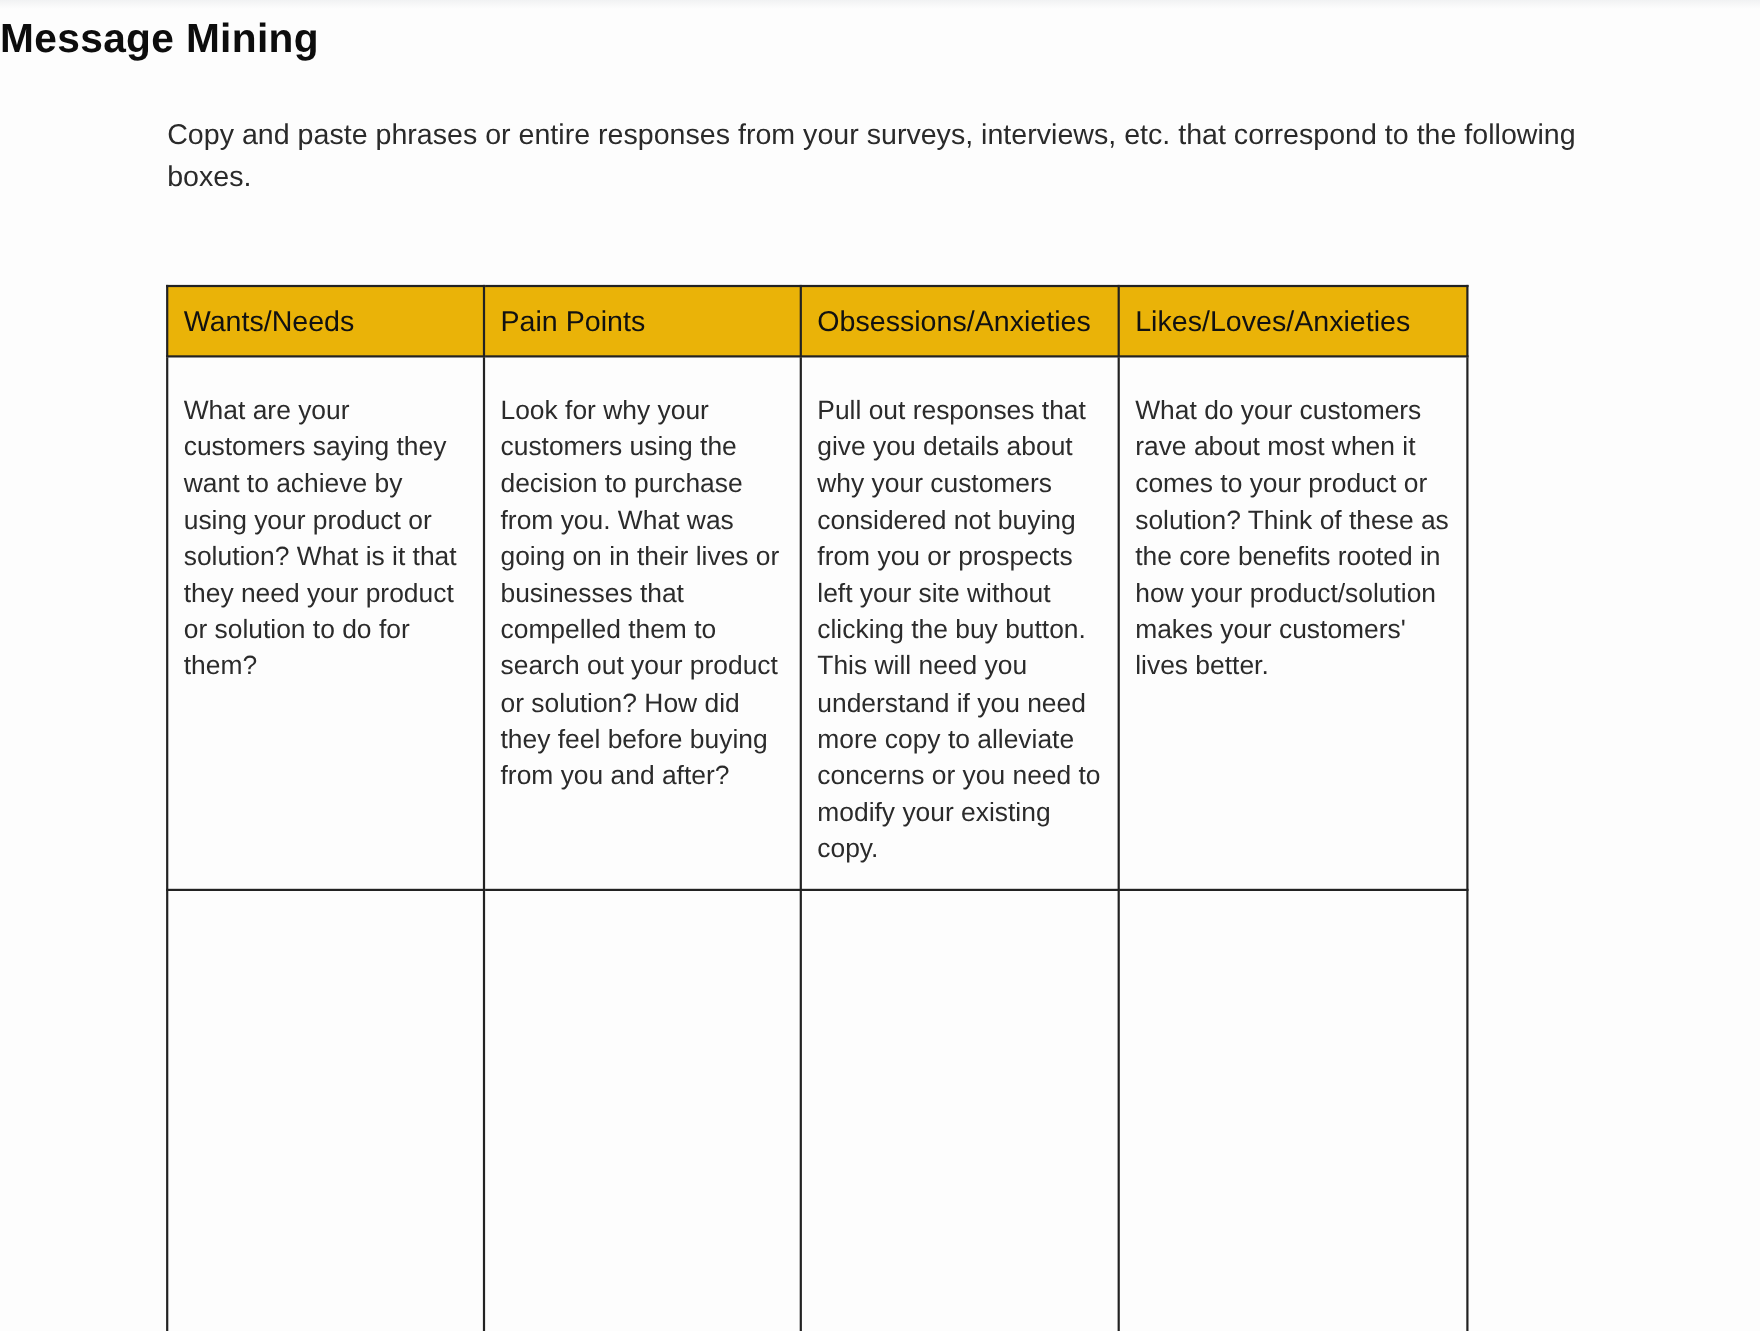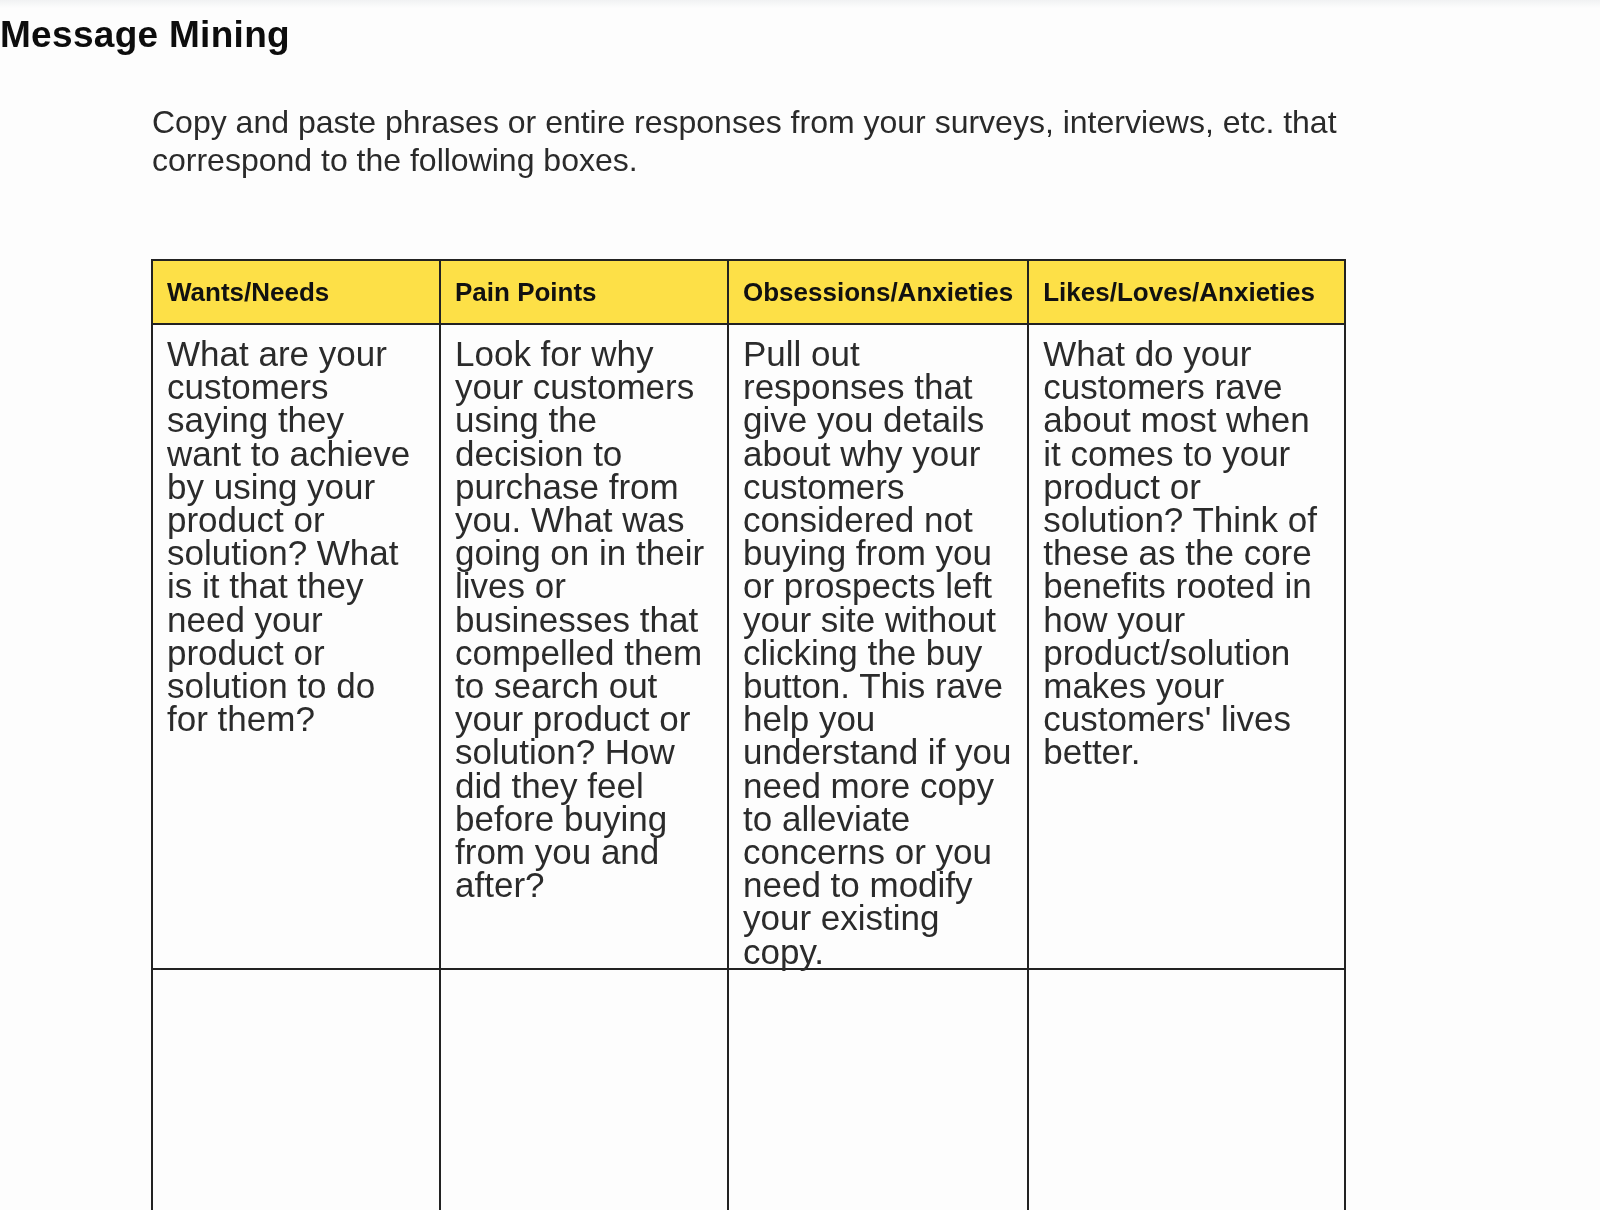--- a/index.html
+++ b/index.html
@@ -30,49 +30,49 @@
       text-align: left;
       font-size: 37px;
       font-weight: bold;
       color: #0d0d0d;
       letter-spacing: 0.3px;
     }
     .intro {
       position: absolute;
       left: 152px; top: 103px;
       width: 1300px;
-      font-size: 32px;
+      font-size: 26px;
       line-height: 38px;
       color: #2a2a2a;
     }
     table.grid {
       position: absolute;
       left: 151px; top: 259px;
       border-collapse: collapse;
       table-layout: fixed;
     }
     table.grid td, table.grid th {
       border: 2px solid #222;
       vertical-align: top;
       text-align: left;
       padding: 0 14px;
     }
     table.grid th {
-      background: #fde047;
+      background: #eab308;
       height: 62px;
       vertical-align: middle;
       font-size: 26px;
-      font-weight: bold;
+      font-weight: normal;
       color: #111;
       white-space: nowrap;
     }
     table.grid td.desc {
       height: 451px;
-      padding-top: 12px;
-      font-size: 35px;
+      padding-top: 32px;
+      font-size: 24px;
       line-height: 33.2px;
       color: #2b2b2b;
     }
     table.grid td.answer {
       height: 460px;
       background: #fdfdfd;
     }
     .col1 { width: 288px; }
     .col2 { width: 288px; }
     .col3 { width: 289px; }
@@ -110,21 +110,21 @@
     <tbody>
         <tr>
       <th>Wants/Needs</th>
       <th>Pain Points</th>
       <th>Obsessions/Anxieties</th>
       <th>Likes/Loves/Anxieties</th>
     </tr>
     <tr>
       <td class="desc">What are your customers saying they want to achieve by using your product or solution? What is it that they need your product or solution to do for them?</td>
       <td class="desc">Look for why your customers using the decision to purchase from you. What was going on in their lives or businesses that compelled them to search out your product or solution? How did they feel before buying from you and after?</td>
-      <td class="desc">Pull out responses that give you details about why your customers considered not buying from you or prospects left your site without clicking the buy button. This rave help you understand if you need more copy to alleviate concerns or you need to modify your existing copy.</td>
+      <td class="desc">Pull out responses that give you details about why your customers considered not buying from you or prospects left your site without clicking the buy button. This will need you understand if you need more copy to alleviate concerns or you need to modify your existing copy.</td>
       <td class="desc">What do your customers rave about most when it comes to your product or solution? Think of these as the core benefits rooted in how your product/solution makes your customers' lives better.</td>
     </tr>
     <tr>
       <td class="answer">
         <textarea class="answer-input" style=""></textarea>
       </td>
       <td class="answer">
         <textarea class="answer-input" style=""></textarea>
       </td>
       <td class="answer">

